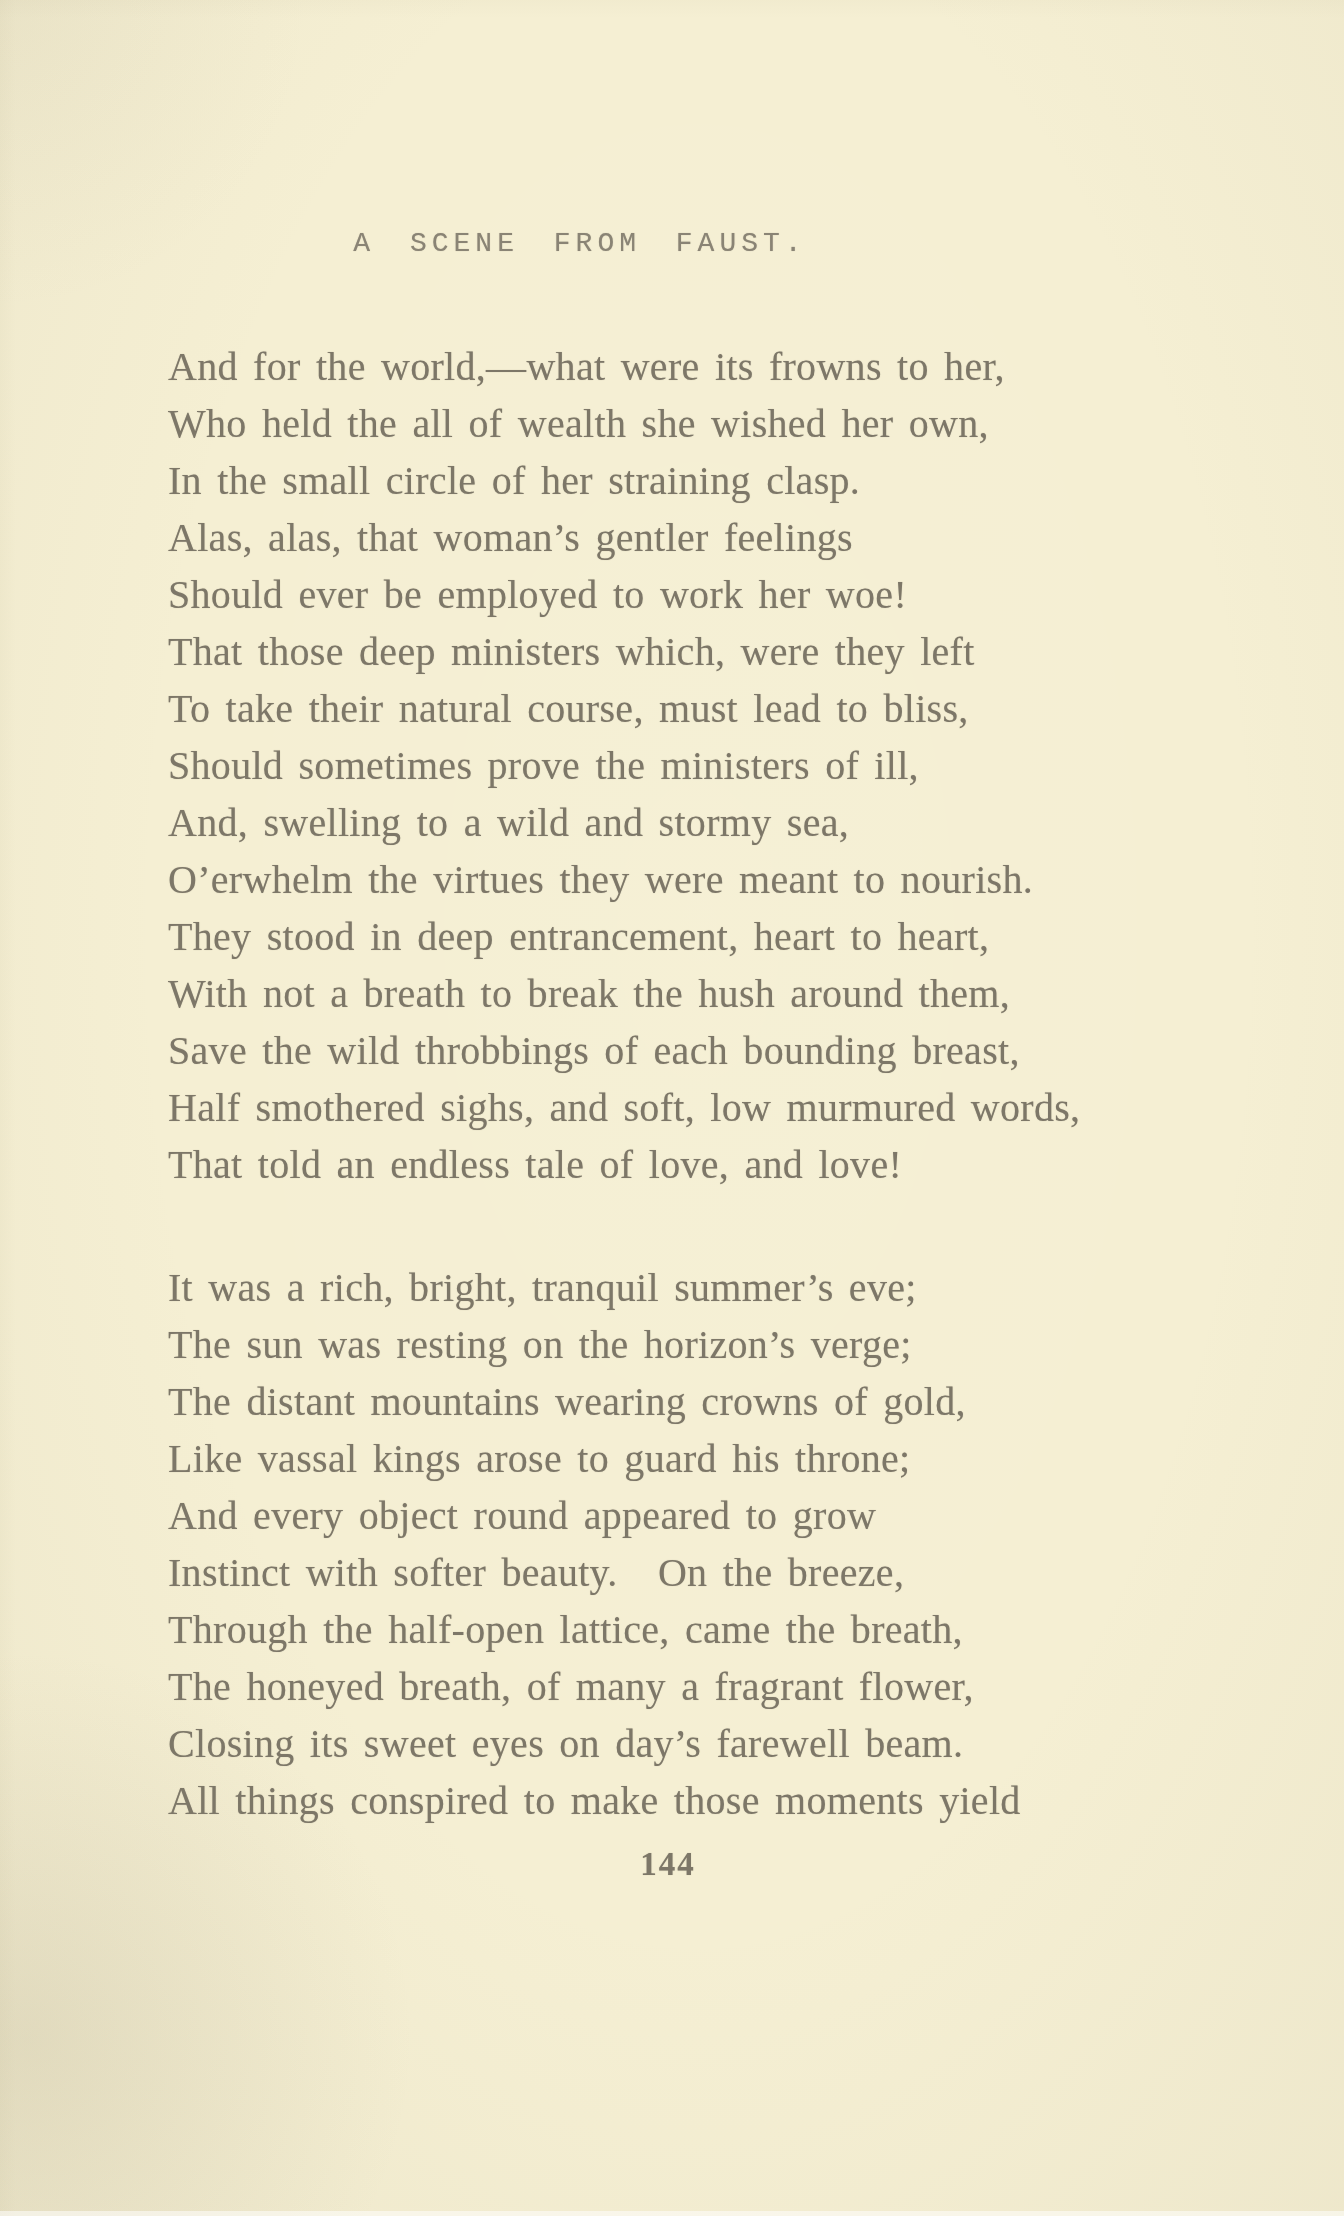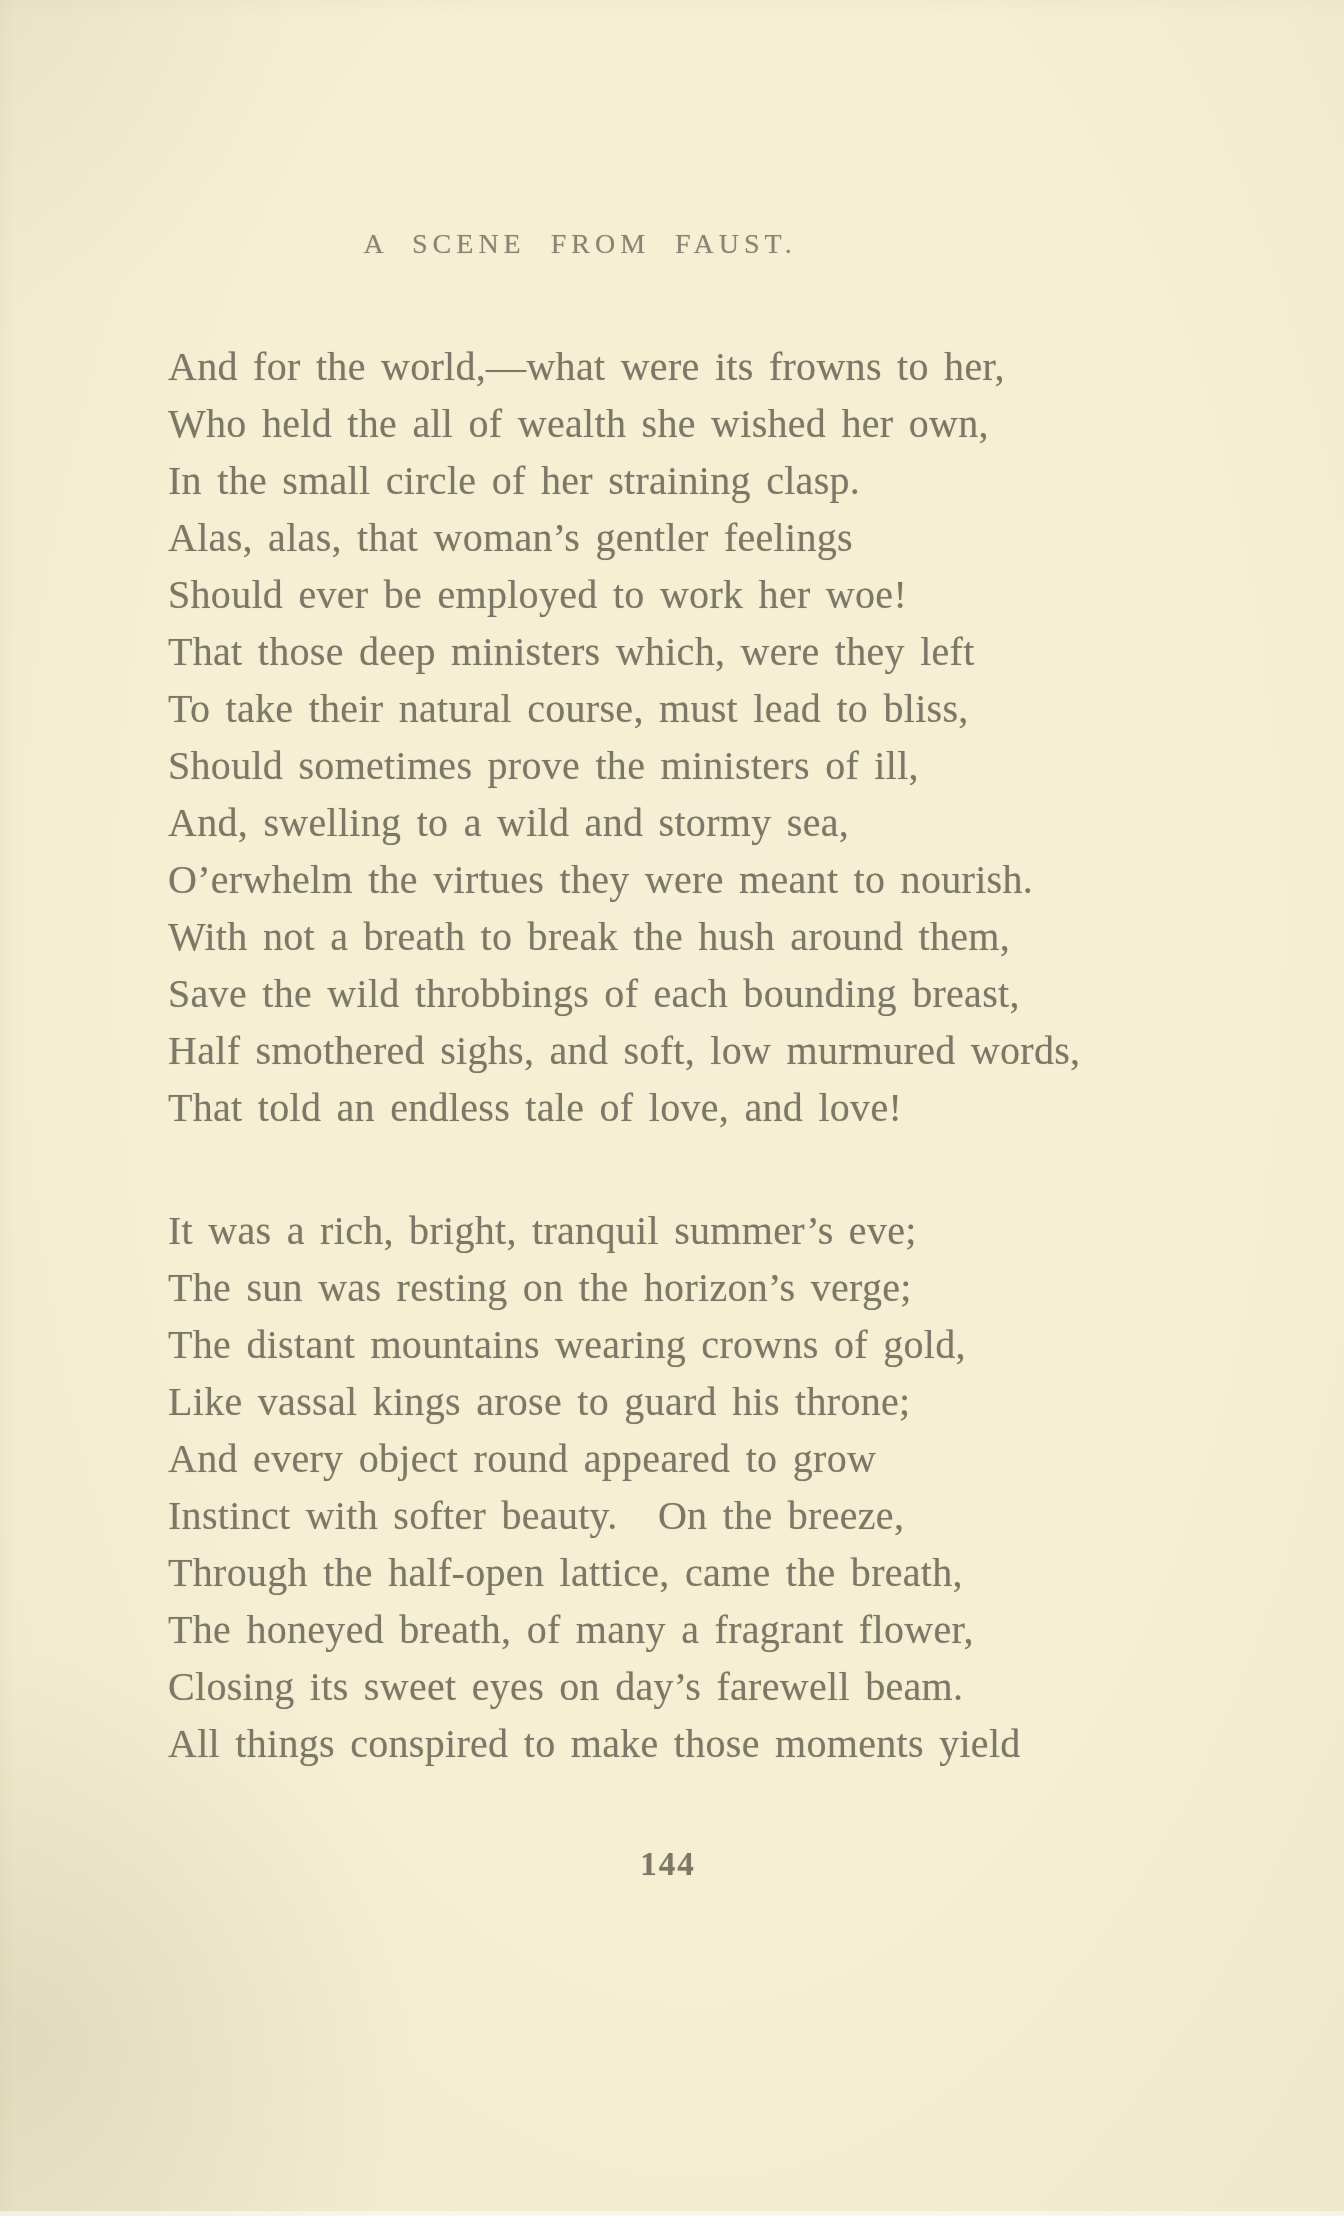--- a/index.html
+++ b/index.html
@@ -34,20 +34,21 @@
     position: absolute;
     top: 228px;
     left: 155px;
     width: 850px;
     text-align: center;
     font-size: 28px;
     letter-spacing: 5px;
     word-spacing: 13px;
     color: var(--title-ink, #8a8475);
     text-shadow: 0 0 1px rgba(130,124,108,0.45);
+    font-family: Liberation Mono, monospace;
   }
   .poem {
     position: absolute;
     top: 338px;
     left: 168px;
     width: 1080px;
     font-size: 40px;
     line-height: 57px;
     color: var(--ink, #7d7768);
     word-spacing: 5px;
@@ -82,20 +83,21 @@
       <div class="line">And for the world,—what were its frowns to her,</div>
       <div class="line">Who held the all of wealth she wished her own,</div>
       <div class="line">In the small circle of her straining clasp.</div>
       <div class="line">Alas, alas, that woman’s gentler feelings</div>
       <div class="line">Should ever be employed to work her woe!</div>
       <div class="line">That those deep ministers which, were they left</div>
       <div class="line">To take their natural course, must lead to bliss,</div>
       <div class="line">Should sometimes prove the ministers of ill,</div>
       <div class="line">And, swelling to a wild and stormy sea,</div>
       <div class="line">O’erwhelm the virtues they were meant to nourish.</div>
+      <div class="line">They stood in deep entrancement, heart to heart,</div>
       <div class="line">With not a breath to break the hush around them,</div>
       <div class="line">Save the wild throbbings of each bounding breast,</div>
       <div class="line">Half smothered sighs, and soft, low murmured words,</div>
       <div class="line">That told an endless tale of love, and love!</div>
     </div>
     <div class="stanza">
       <div class="line">It was a rich, bright, tranquil summer’s eve;</div>
       <div class="line">The sun was resting on the horizon’s verge;</div>
       <div class="line">The distant mountains wearing crowns of gold,</div>
       <div class="line">Like vassal kings arose to guard his throne;</div>

